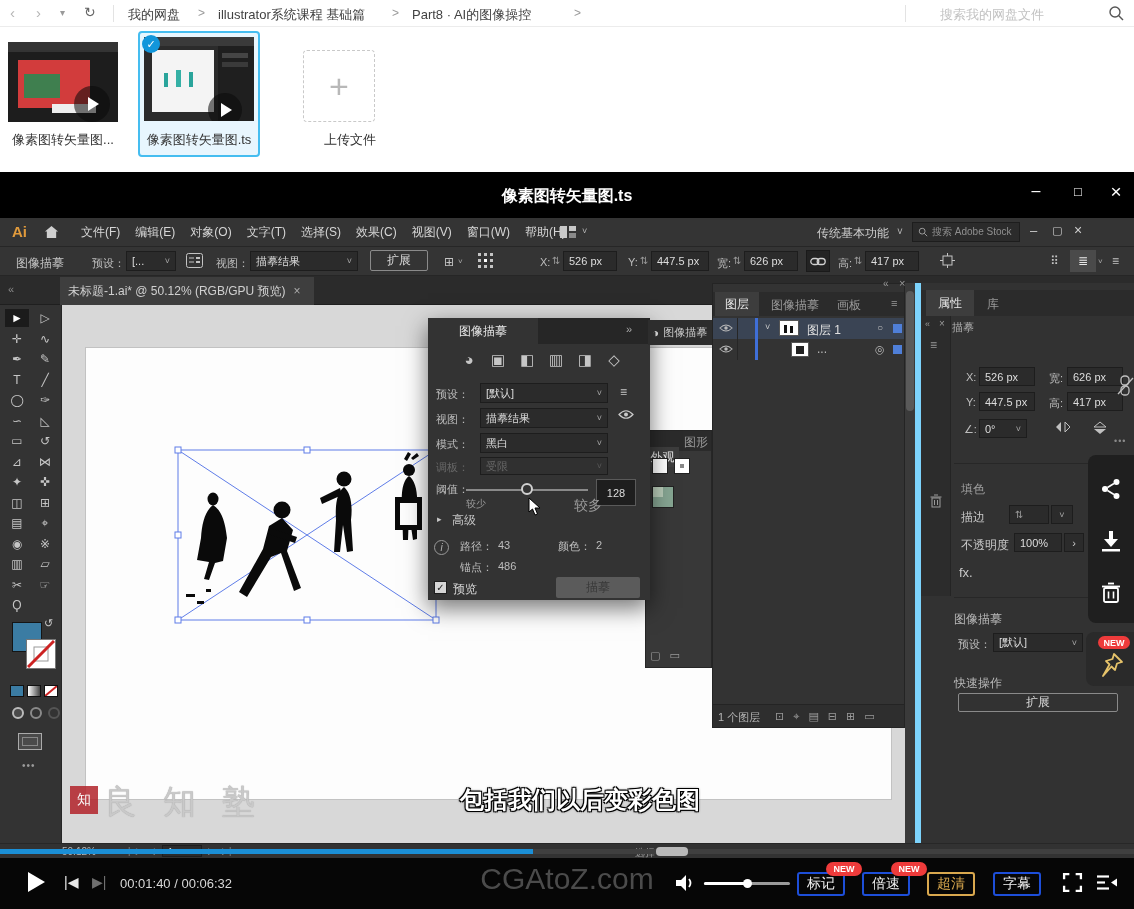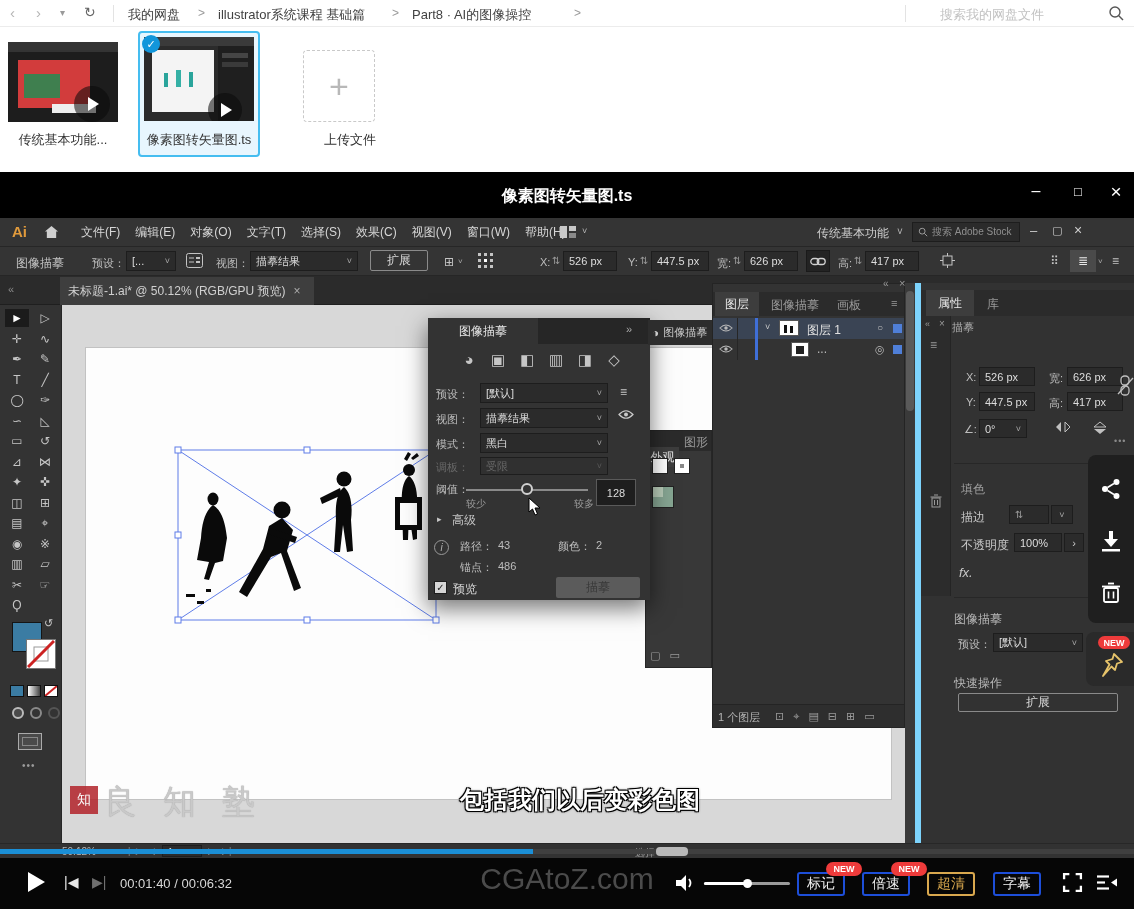--- a/index.html
+++ b/index.html
@@ -77,21 +77,21 @@
 
   <div class="ab" style="left:8px;top:15px;width:110px;height:80px;background:#1d1d1d;overflow:hidden">
     <div class="ab" style="left:0;top:0;width:110px;height:10px;background:#343434"></div>
     <div class="ab" style="left:10px;top:18px;width:72px;height:48px;background:#d23c3c"></div>
     <div class="ab" style="left:16px;top:32px;width:36px;height:24px;background:#3f7f4f"></div>
     <div class="ab" style="left:44px;top:62px;width:44px;height:9px;background:#eee"></div>
     <div class="ab playov" style="left:66px;top:44px;width:36px;height:36px">
         <div class="tri"></div>
       </div>
   </div>
-  <div class="ab fcap nw" style="left:0px;top:104px;width:126px">传统基本功能...</div>
+  <div class="ab fcap nw" style="left:0px;top:104px;width:126px">像素图转矢量图...</div>
 
   <div class="ab" style="left:138px;top:4px;width:122px;height:126px;border:2px solid #45bdf0;border-radius:4px;background:#e8f6fe">
     <div class="ab" style="left:4px;top:4px;width:110px;height:84px;background:#2b2b2b;overflow:hidden">
       <div class="ab" style="left:0;top:0;width:110px;height:9px;background:#3a3a3a"></div>
       <div class="ab" style="left:8px;top:13px;width:62px;height:62px;background:#f4f4f4"></div>
       <div class="ab" style="left:20px;top:36px;width:4px;height:14px;background:#2aa49b"></div>
       <div class="ab" style="left:32px;top:33px;width:5px;height:17px;background:#35b0a5"></div>
       <div class="ab" style="left:45px;top:35px;width:4px;height:15px;background:#2aa49b"></div>
       <div class="ab" style="left:74px;top:9px;width:36px;height:75px;background:#1f1f1f"></div>
       <div class="ab" style="left:78px;top:16px;width:26px;height:5px;background:#454545"></div>
@@ -383,21 +383,21 @@
     <span>受限</span>
       <span style="font-size:9px;color:#5a5a5a">˅</span>
   </div>
   <span class="ab lbl" style="left:8px;top:164px">阈值：</span>
   <div class="ab" style="left:38px;top:171px;width:122px;height:2px;background:#8a8a8a"></div>
   <div class="ab" style="left:93px;top:165px;width:12px;height:12px;border:2px solid #d0d0d0;border-radius:50%;background:#333"></div>
   <div class="ab ctr" style="left:168px;top:161px;width:40px;height:27px;background:#1e1e1e;border:1px solid #5a5a5a;color:#ddd;font-size:11px">
       <span>128</span>
     </div>
   <span class="ab" style="left:38px;top:179px;font-size:10px;color:#9a9a9a">较少</span>
-  <span class="ab" style="left:146px;top:179px;font-size:10px;color:#9a9a9a">较多</span>
+  <span class="ab" style="left:146px;top:179px;font-size:14px;color:#9a9a9a">较多</span>
   <span class="ab" style="left:9px;top:196px;color:#c8c8c8;font-size:9px">▸</span>
   <span class="ab lbl12" style="left:24px;top:194px">高级</span>
   <div class="ab info-circle" style="left:6px;top:222px">
       <span>i</span>
     </div>
   <span class="ab lbl nw" style="left:32px;top:221px">路径：</span>
   <span class="ab lbl" style="left:70px;top:221px">43</span>
   <span class="ab lbl nw" style="left:130px;top:221px">颜色：</span>
   <span class="ab lbl" style="left:168px;top:221px">2</span>
   <span class="ab lbl nw" style="left:32px;top:242px">锚点：</span>
@@ -579,21 +579,21 @@
   <div class="ab box ctr" style="left:130px;top:222px;width:22px;height:19px">
       <span style="font-size:9px;color:#aaa">˅</span>
     </div>
   <span class="ab nw" style="left:40px;top:254px;color:#c8c8c8;font-size:12px">不透明度</span>
   <div class="ab box" style="left:93px;top:250px;width:48px;height:19px">
       <span>100%</span>
     </div>
   <div class="ab box ctr" style="left:143px;top:250px;width:20px;height:19px">
       <span style="color:#c8c8c8;font-size:11px">›</span>
     </div>
-  <span class="ab" style="left:38px;top:282px;color:#c8c8c8;font-size:13px;font-style:italic">fx.</span>
+  <span class="ab" style="left:38px;top:282px;color:#c8c8c8;font-size:13px;">fx.</span>
   <div class="ab" style="left:33px;top:314px;width:180px;height:1px;background:#272727"></div>
 
   <span class="ab nw" style="left:33px;top:328px;color:#b8b8b8;font-size:12px">图像描摹</span>
   <span class="ab lbl nw" style="left:37px;top:354px">预设：</span>
   <div class="ab box dd" style="left:72px;top:350px;width:90px;height:19px">
     <span>[默认]</span>
       <span style="font-size:9px;color:#aaa">˅</span>
   </div>
   <span class="ab" style="left:168px;top:351px">
     <svg width="16" height="14" viewBox="0 0 17 15">

